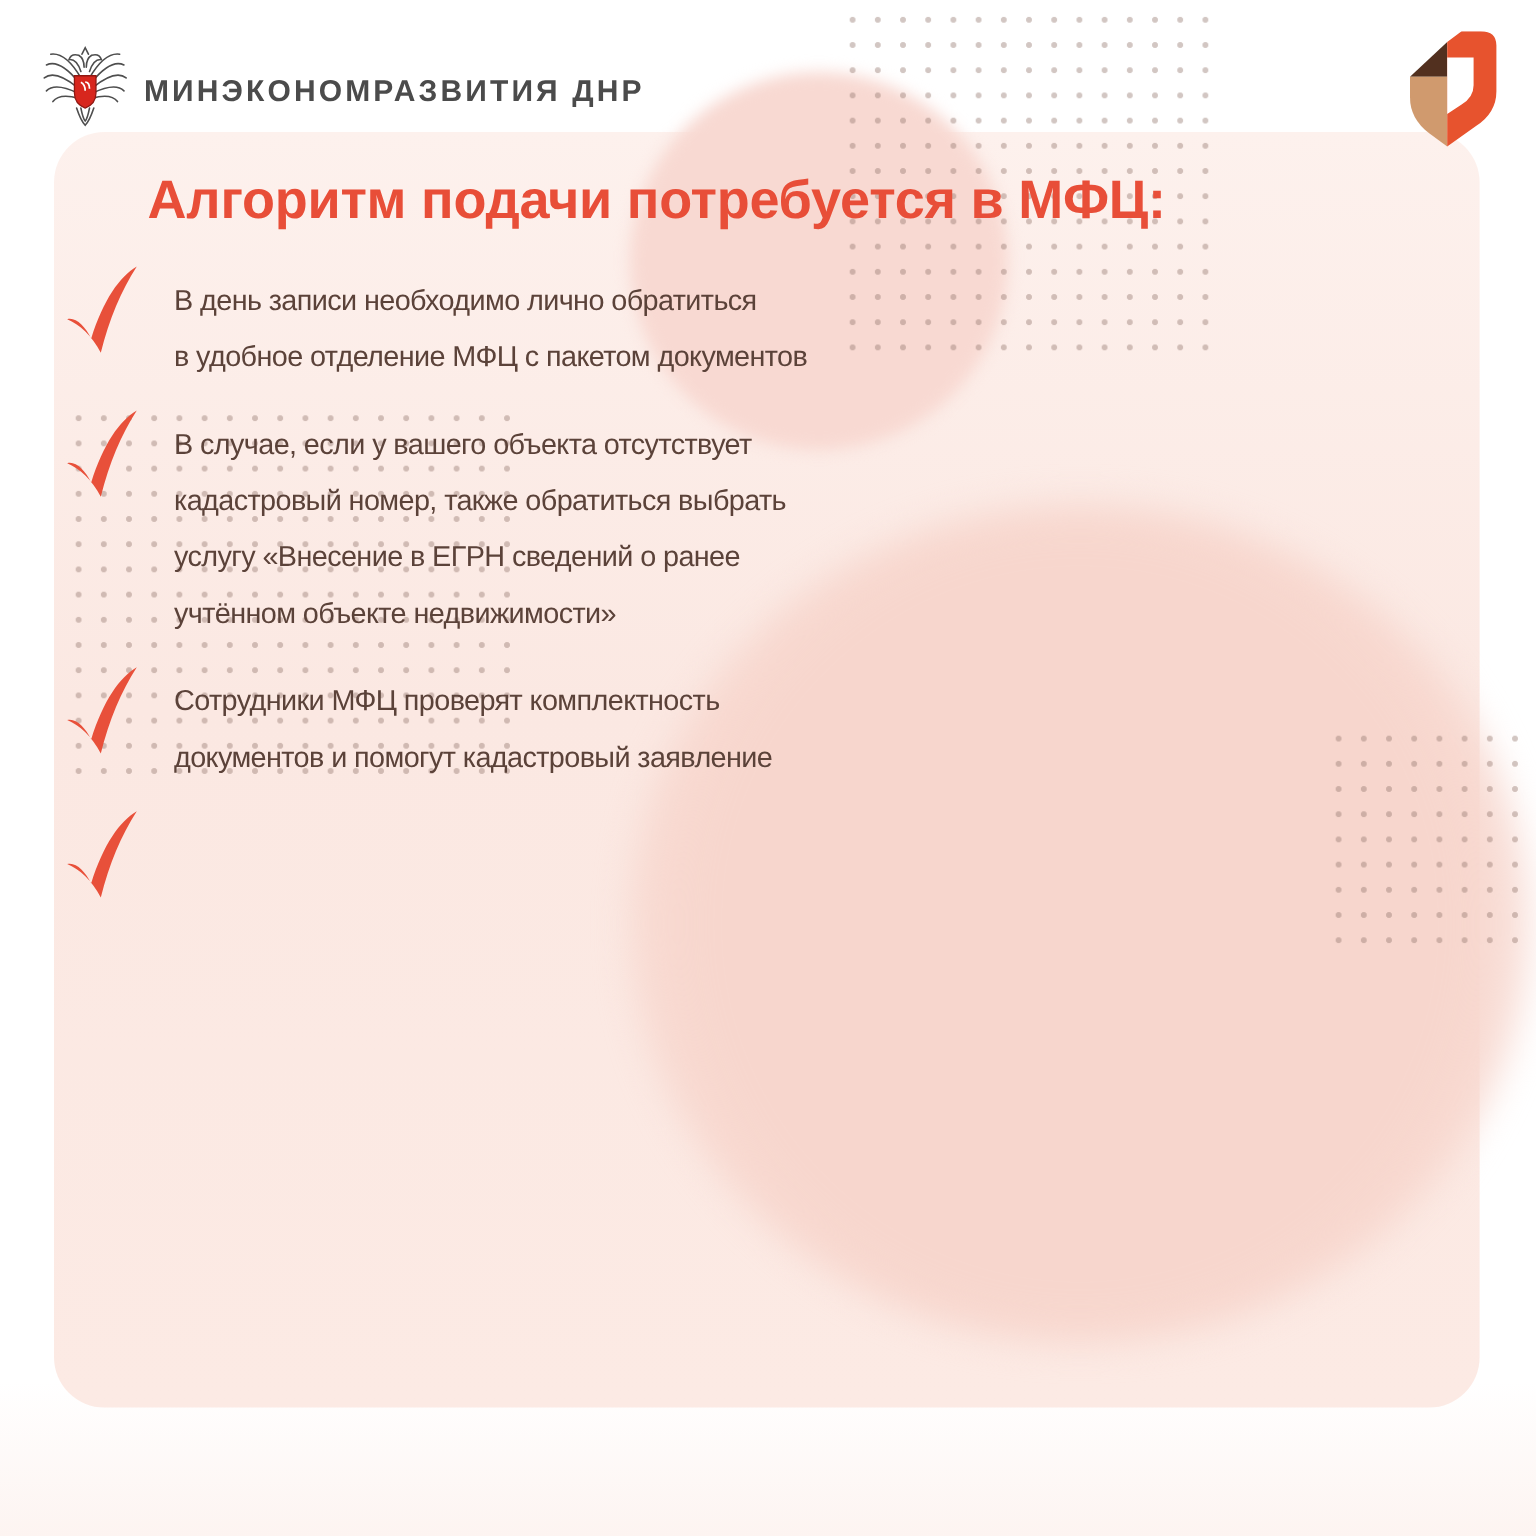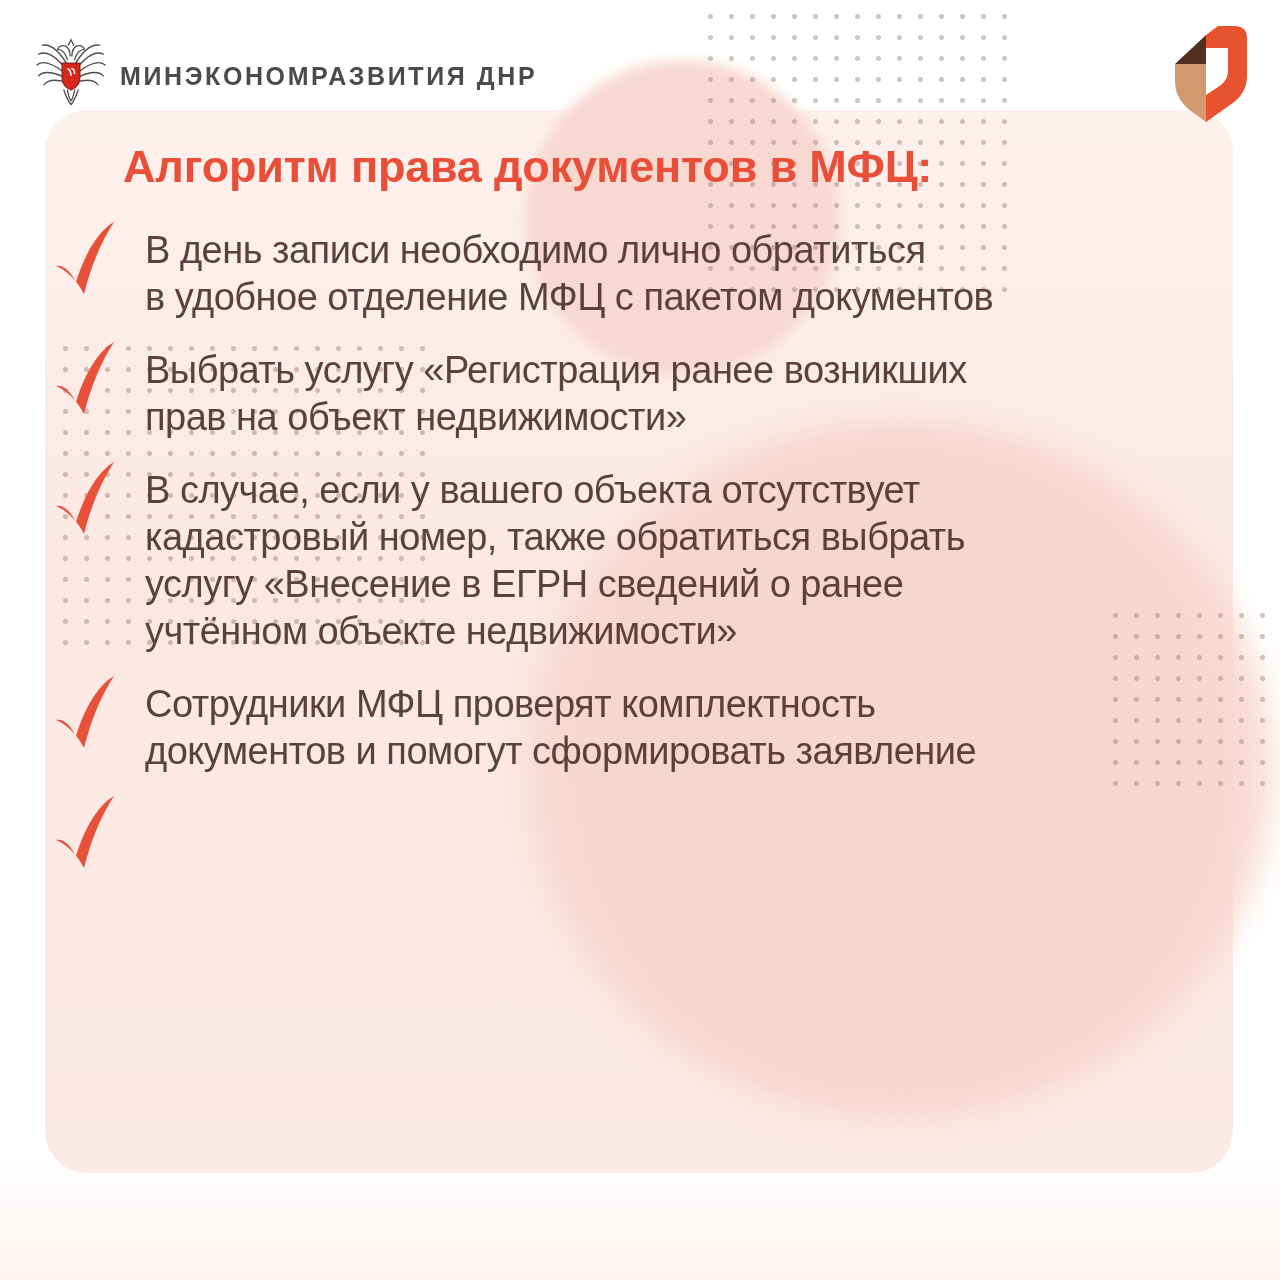--- a/index.html
+++ b/index.html
@@ -50,21 +50,21 @@
     font-size:45px;line-height:1.18;font-weight:bold;color:#e84e38;
     letter-spacing:-0.2px;
   }
   .list{margin-top:34px;display:flex;flex-direction:column;row-gap:26px;}
   .item{
     display:grid;grid-template-columns:92px 1fr;align-items:start;
     padding-left:8px;padding-right:28px;
   }
   .check{width:64px;height:78px;margin-top:-7px;}
   .item-text{
-    margin:0;font-size:38px;line-height:47px;color:#5b4239;
+    margin:0;font-size:24px;line-height:47px;color:#5b4239;
     letter-spacing:-0.5px;white-space:pre-line;
   }
 </style>
 </head>
 <body>
 
 <div class="card"></div>
 <div class="blob blob-title"></div>
 <div class="blob blob-big"></div>
 <div class="dots dots-a"></div>
@@ -100,63 +100,54 @@
     <svg viewBox="0 0 76 97" width="76" height="97">
       <path d="M3 38 L34 9 L34 38 Z" fill="#52301f"></path>
       <path d="M3 38 H34 V96 L19 85 Q3 73 3 55 Z" fill="#d09a6e"></path>
       <path d="M34 9 L46 0 H62 Q75 0 75 12 V50 Q75 68 58 79 L34 96 Z" fill="#e7532e"></path>
       <path d="M34 22 H56 V45 Q56 55 46 61 L34 69 Z" fill="#ffffff"></path>
     </svg>
   </span>
 </div>
 
 <div class="content">
-  <div class="title">Алгоритм права документов в МФЦ:</div>
+  <div class="title">Алгоритм подачи потребуется в МФЦ:</div>
   <div class="list">
 
     <div class="item">
       <span>
         <svg class="check" viewBox="0 0 64 78">
             <path d="M3 46 C10 44 18 52 23 62 C33 30 47 10 61 2 C48 22 38 46 31 74 C24 60 13 50 3 46 Z" fill="#e8503a"></path>
           </svg>
       </span>
       <p class="item-text">В день записи необходимо лично обратиться
 в удобное отделение МФЦ с пакетом документов</p>
     </div>
 
-    <div class="item">
-      <span>
-        <svg class="check" viewBox="0 0 64 78">
-            <path d="M3 46 C10 44 18 52 23 62 C33 30 47 10 61 2 C48 22 38 46 31 74 C24 60 13 50 3 46 Z" fill="#e8503a"></path>
-          </svg>
-      </span>
-      <p class="item-text">Выбрать услугу «Регистрация ранее возникших
-прав на объект недвижимости»</p>
-    </div>
 
     <div class="item">
       <span>
         <svg class="check" viewBox="0 0 64 78">
             <path d="M3 46 C10 44 18 52 23 62 C33 30 47 10 61 2 C48 22 38 46 31 74 C24 60 13 50 3 46 Z" fill="#e8503a"></path>
           </svg>
       </span>
       <p class="item-text">В случае, если у вашего объекта отсутствует
 кадастровый номер, также обратиться выбрать
 услугу «Внесение в ЕГРН сведений о ранее
 учтённом объекте недвижимости»</p>
     </div>
 
     <div class="item">
       <span>
         <svg class="check" viewBox="0 0 64 78">
             <path d="M3 46 C10 44 18 52 23 62 C33 30 47 10 61 2 C48 22 38 46 31 74 C24 60 13 50 3 46 Z" fill="#e8503a"></path>
           </svg>
       </span>
       <p class="item-text">Сотрудники МФЦ проверят комплектность
-документов и помогут сформировать заявление</p>
+документов и помогут кадастровый заявление</p>
     </div>
 
     <div class="item">
       <span>
         <svg class="check" viewBox="0 0 64 78">
             <path d="M3 46 C10 44 18 52 23 62 C33 30 47 10 61 2 C48 22 38 46 31 74 C24 60 13 50 3 46 Z" fill="#e8503a"></path>
           </svg>
       </span>
     </div>
 

